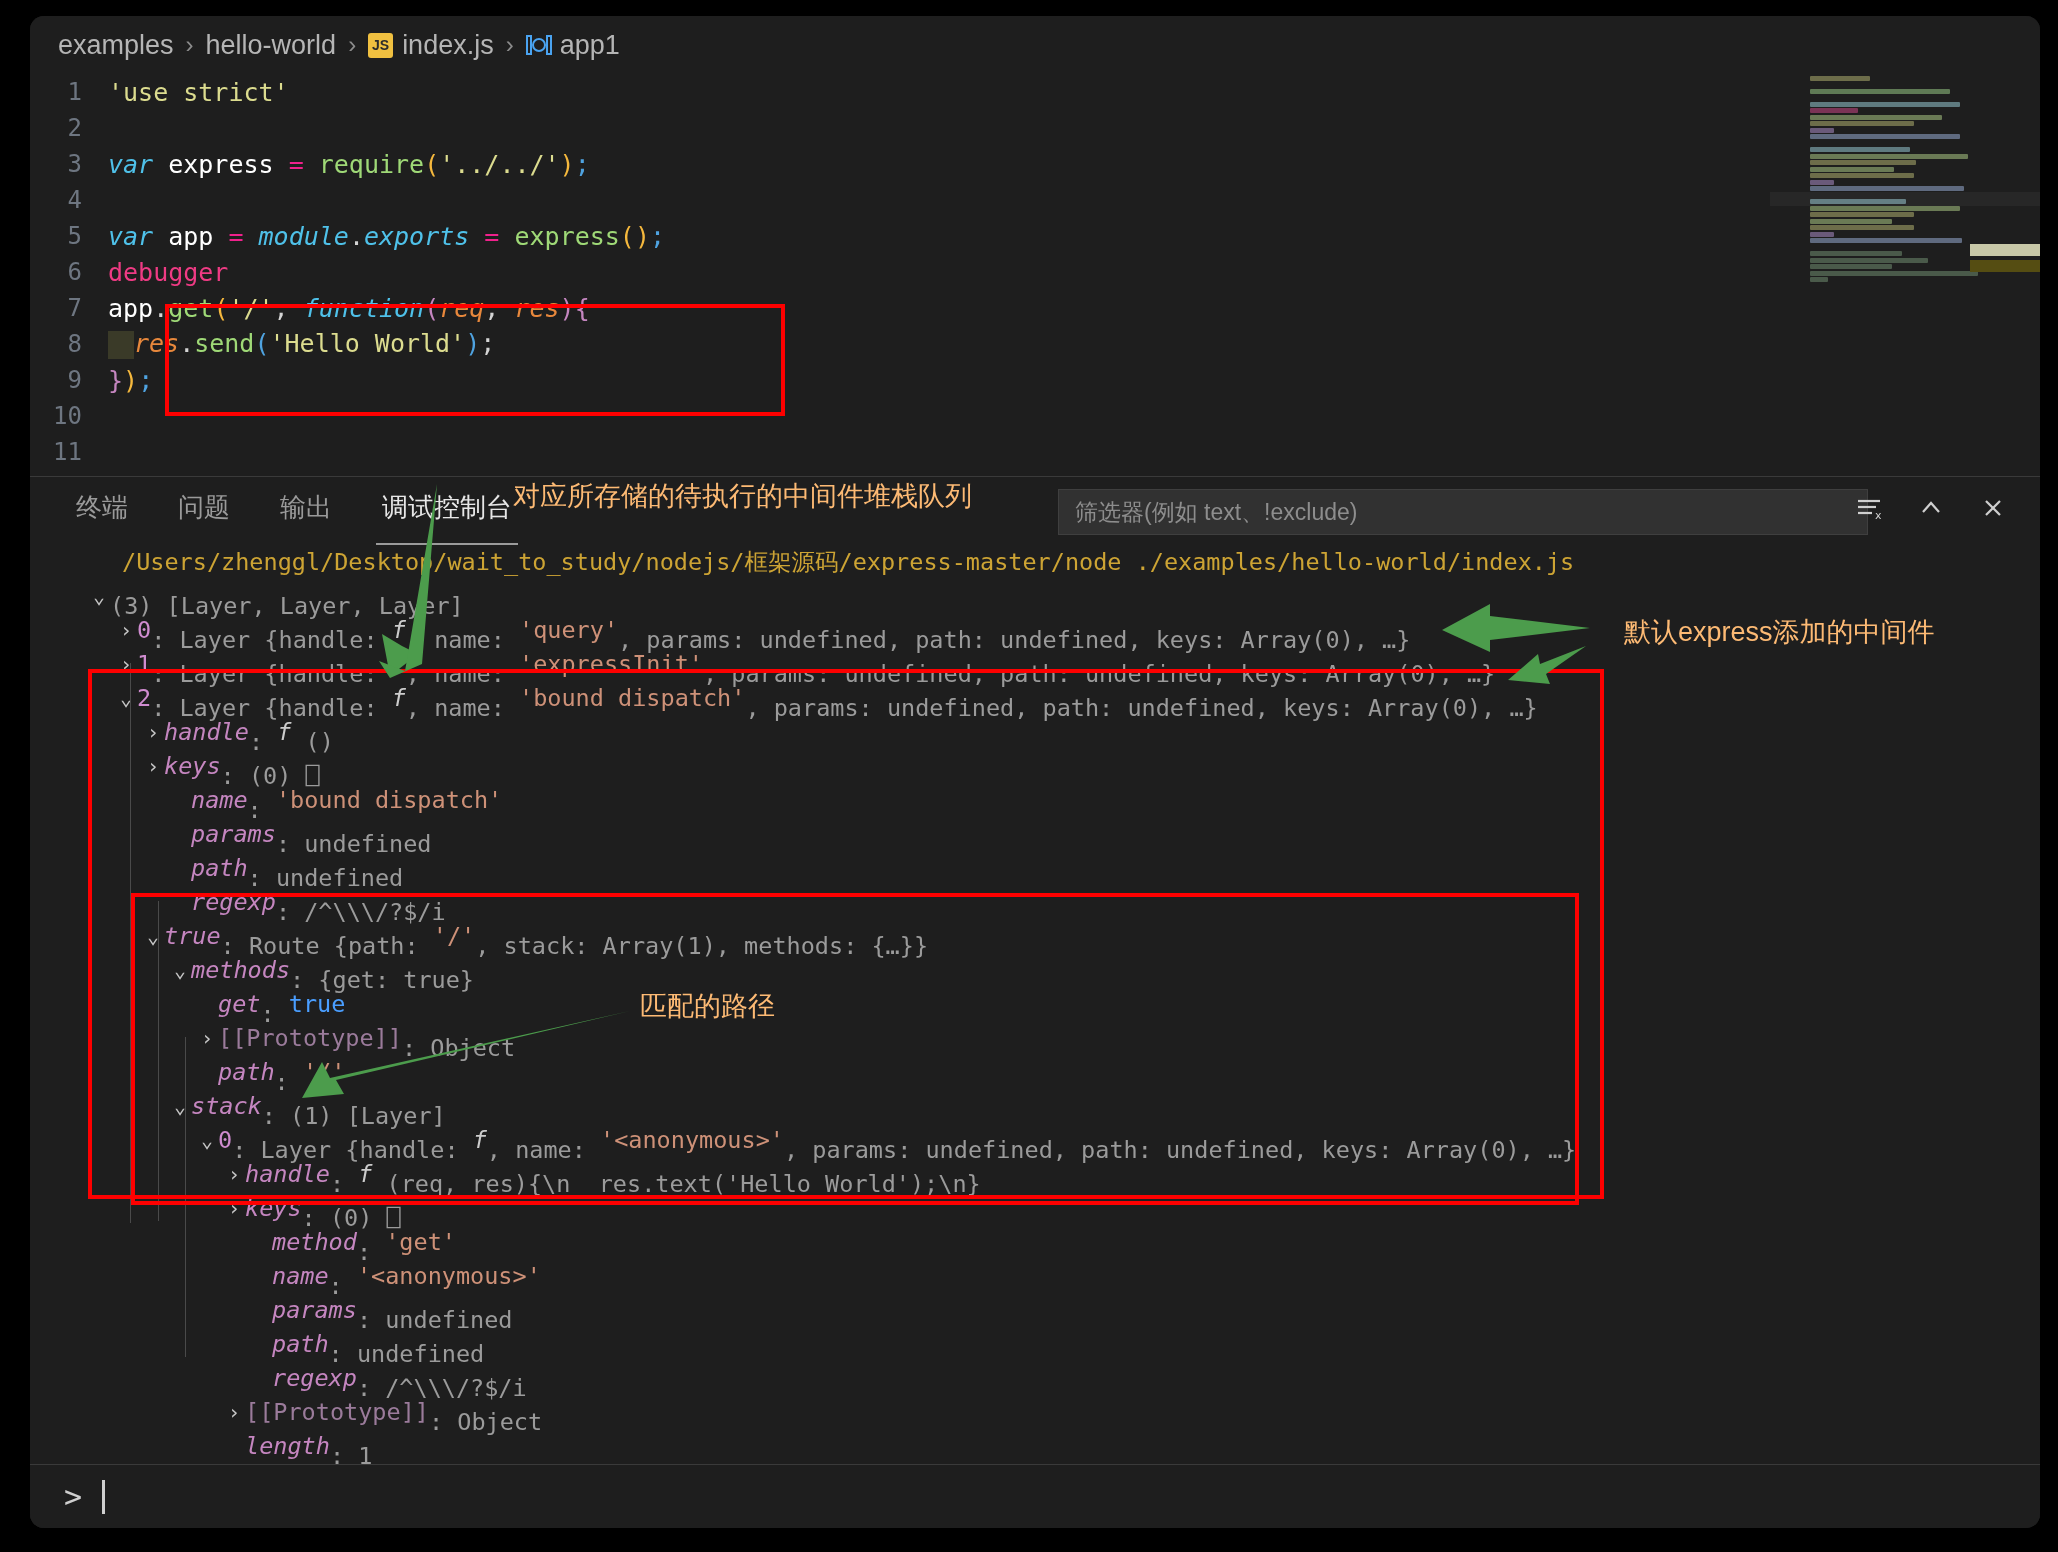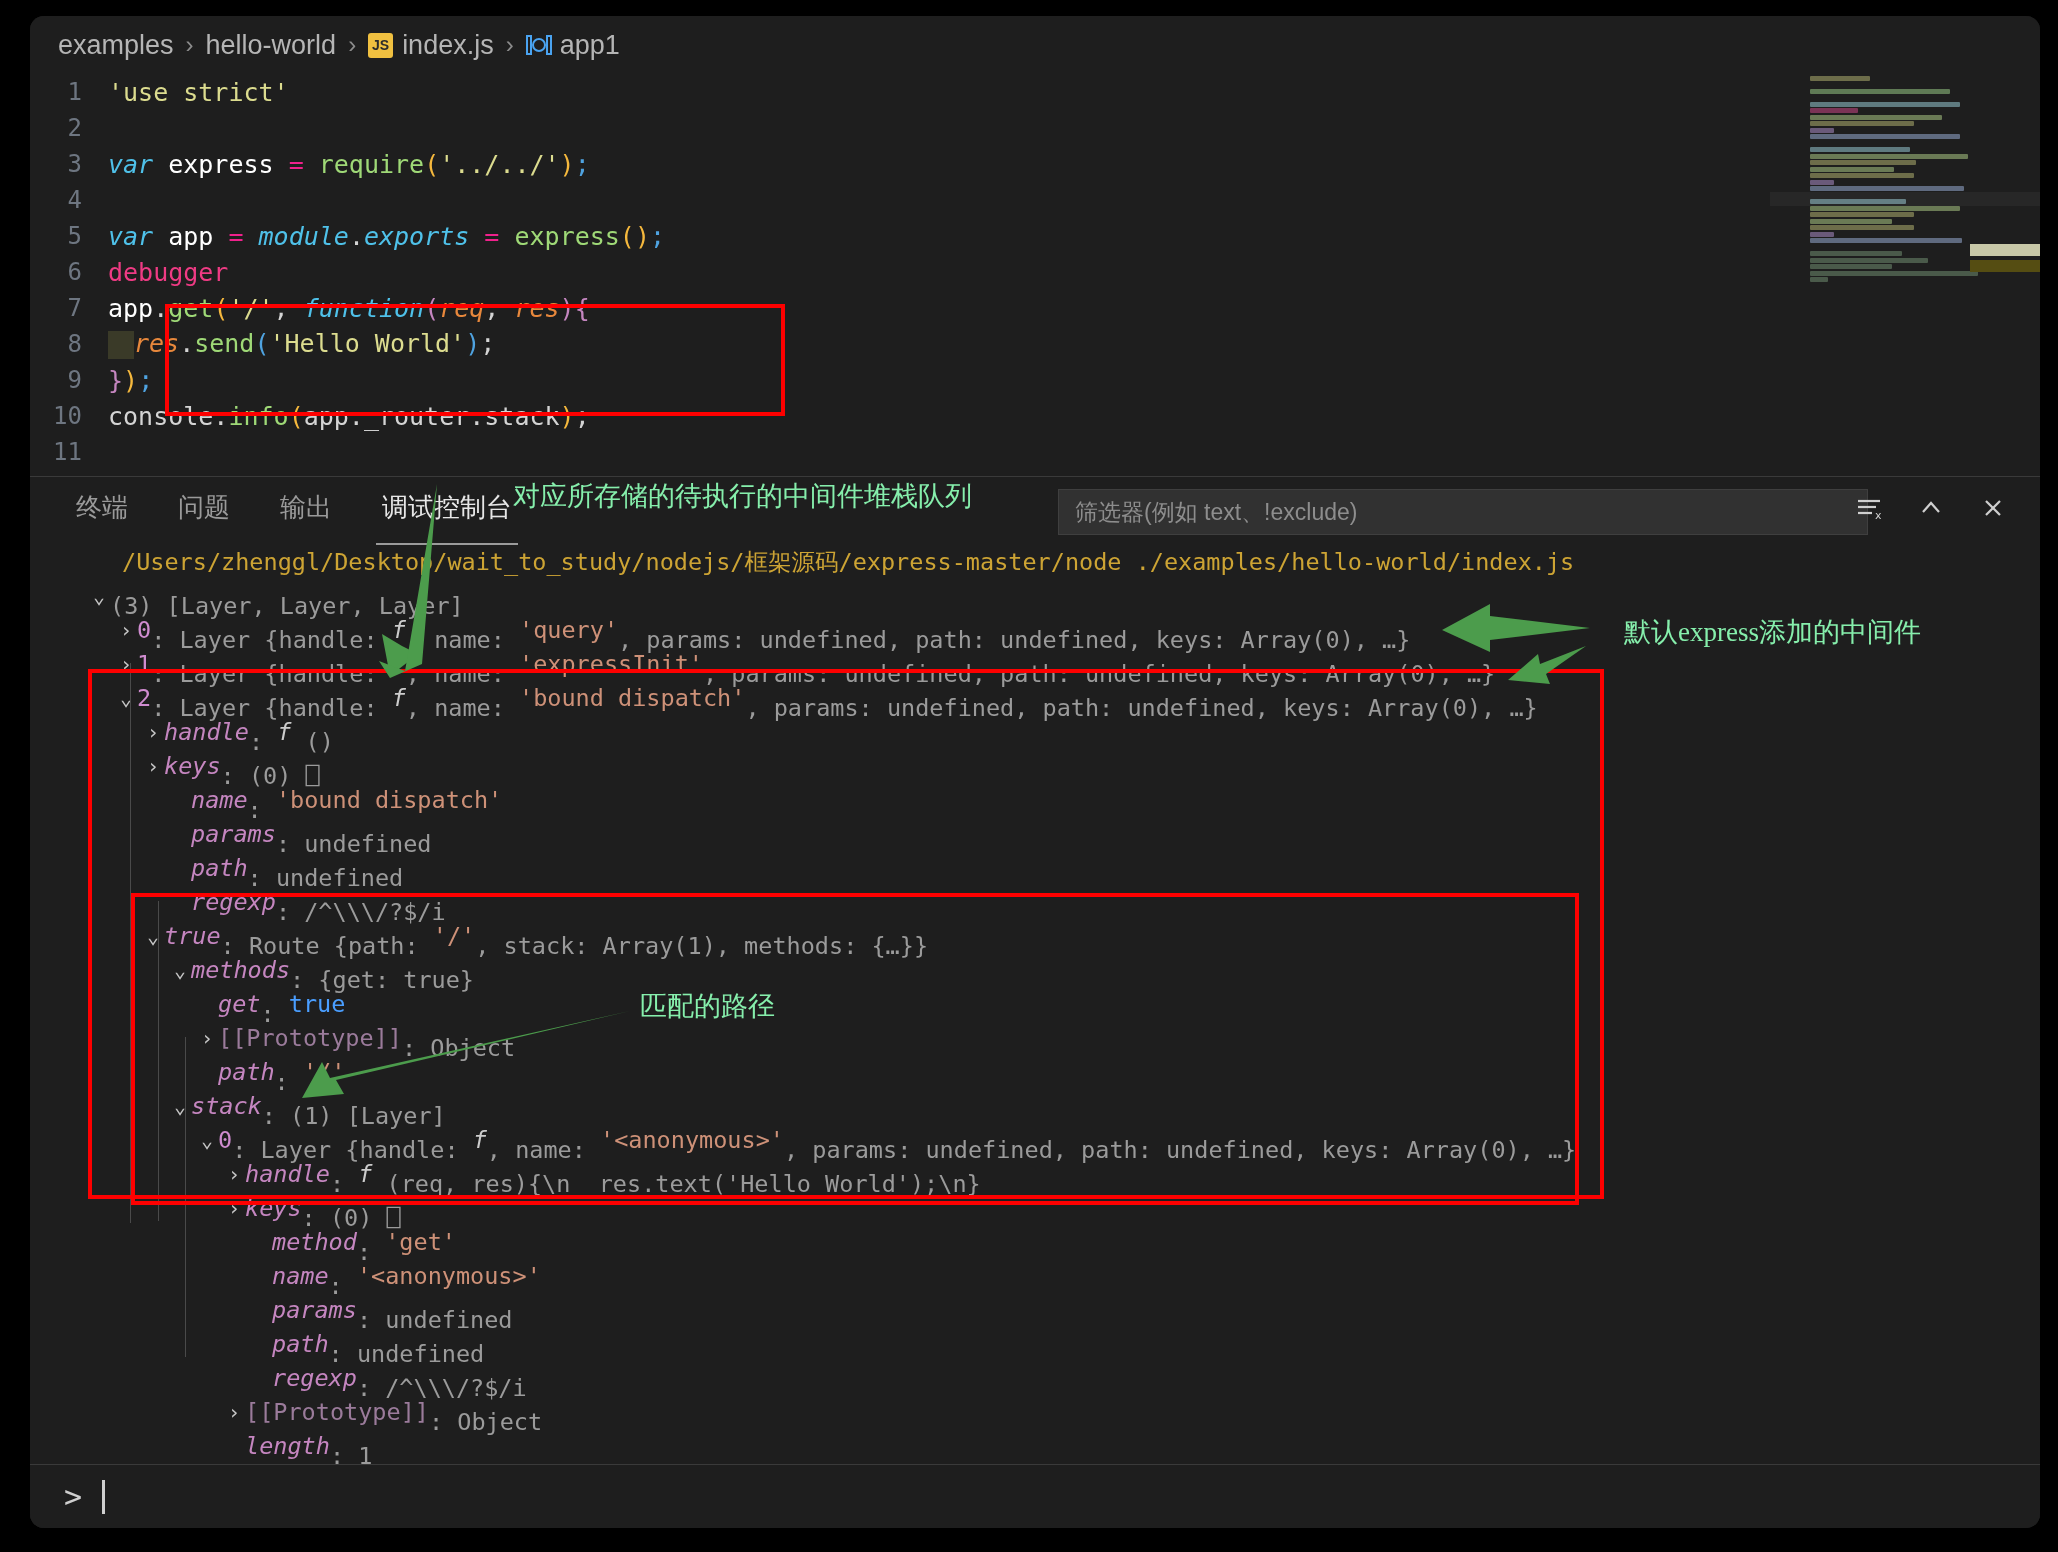--- a/index.html
+++ b/index.html
@@ -175,22 +175,22 @@
     border-top: 1px solid #3a3a3a;
     display: flex; align-items: center; padding-left: 34px;
     background: #1e1e1e;
   }
   .prompt-chev { color: #cfcfcf; font-size: 30px; margin-right: 20px; }
   .prompt-caret { width: 3px; height: 34px; background: #cfcfcf; }
 
   
   .anno {
     position: absolute;
-    font-family: Liberation Serif, serif;
-    color: #86efac; font-size: 27px; white-space: nowrap;
+    font-family: Liberation Sans, sans-serif;
+    color: #fdba74; font-size: 27px; white-space: nowrap;
     pointer-events: none;
   }
   .anno-svg { position: absolute; left: 0; top: 0; width: 2058px; height: 1552px;
               pointer-events: none; }
 </style>
 </head>
 <body>
 
 <div id="app">
 
@@ -246,21 +246,20 @@
       <div class="code-line">
         <span class="lnum">8</span>
         <span class="ltext"><span class="indent-guide"></span><span class="t-org">res</span><span class="t-white">.</span><span class="t-fn2">send</span><span class="t-semi">(</span><span class="t-str">'Hello World'</span><span class="t-semi">)</span><span class="t-white">;</span></span>
       </div>
       <div class="code-line">
         <span class="lnum">9</span>
         <span class="ltext"><span class="t-paren2">}</span><span class="t-paren">)</span><span class="t-semi">;</span></span>
       </div>
       <div class="code-line">
         <span class="lnum">10</span>
-        <span class="ltext"><span class="t-white">console.</span><span class="t-fn2">info</span><span class="t-paren">(</span><span class="t-white">app._router.stack</span><span class="t-paren">)</span><span class="t-white">;</span></span>
       </div>
       <div class="code-line">
         <span class="lnum">11</span>
         <span class="ltext"></span>
       </div>
     </div>
 
     <div class="code-hl-box" style="left:135px; top:288px; width:620px; height:112px;"></div>
 
     <div class="minimap">

